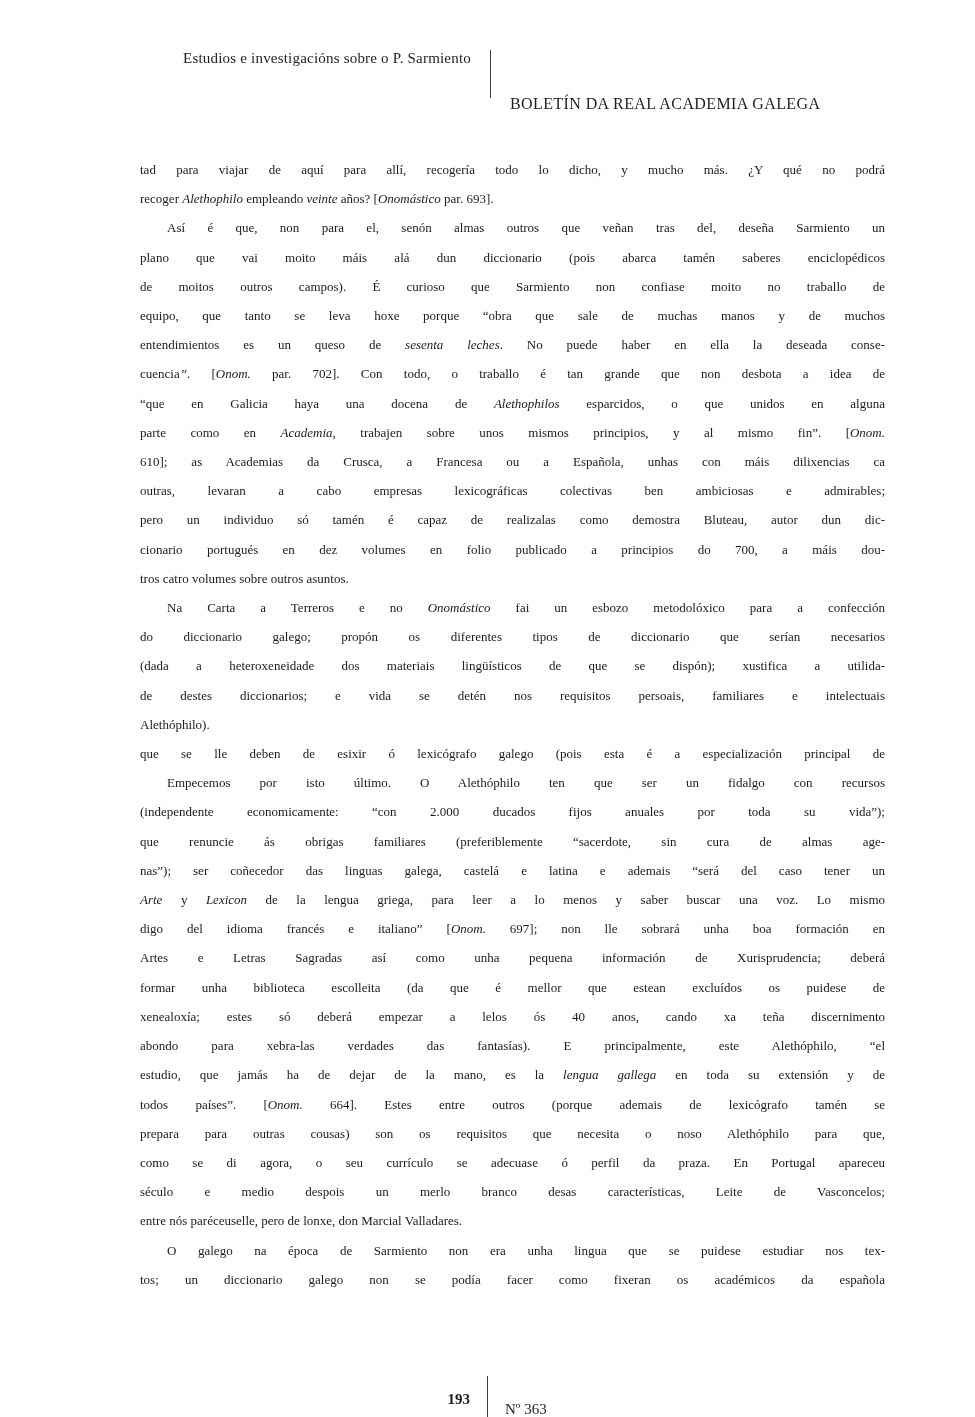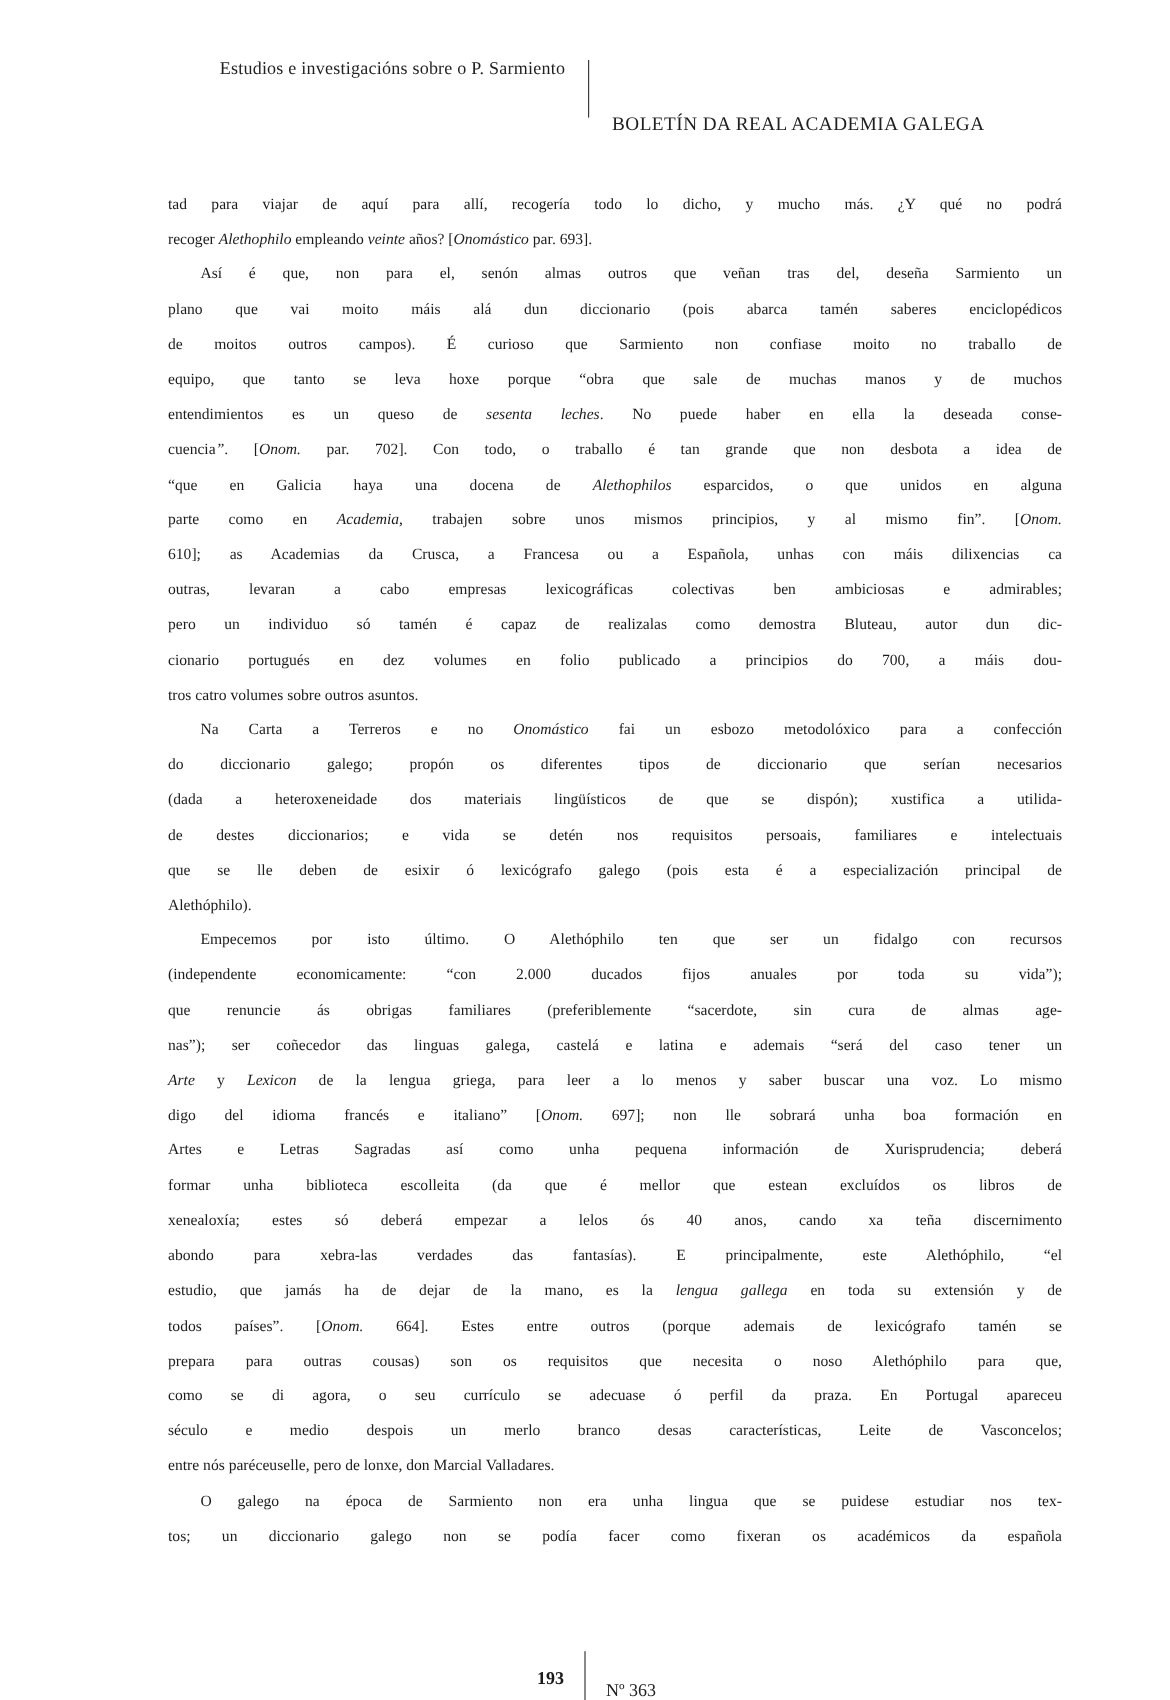--- a/index.html
+++ b/index.html
@@ -135,32 +135,32 @@
         <div class="line">outras, levaran a cabo empresas lexicográficas colectivas ben ambiciosas e admirables;</div>
         <div class="line">pero un individuo só tamén é capaz de realizalas como demostra Bluteau, autor dun dic-</div>
         <div class="line">cionario portugués en dez volumes en folio publicado a principios do 700, a máis dou-</div>
         <div class="line last">tros catro volumes sobre outros asuntos.</div>
       </div>
       <div class="para">
         <div class="line indent">Na Carta a Terreros e no <i>Onomástico</i> fai un esbozo metodolóxico para a confección</div>
         <div class="line">do diccionario galego; propón os diferentes tipos de diccionario que serían necesarios</div>
         <div class="line">(dada a heteroxeneidade dos materiais lingüísticos de que se dispón); xustifica a utilida-</div>
         <div class="line">de destes diccionarios; e vida se detén nos requisitos persoais, familiares e intelectuais</div>
+        <div class="line last">Alethóphilo).</div>
         <div class="line">que se lle deben de esixir ó lexicógrafo galego (pois esta é a especialización principal de</div>
-        <div class="line last">Alethóphilo).</div>
       </div>
       <div class="para">
         <div class="line indent">Empecemos por isto último. O Alethóphilo ten que ser un fidalgo con recursos</div>
         <div class="line">(independente economicamente: “con 2.000 ducados fijos anuales por toda su vida”);</div>
         <div class="line">que renuncie ás obrigas familiares (preferiblemente “sacerdote, sin cura de almas age-</div>
         <div class="line">nas”); ser coñecedor das linguas galega, castelá e latina e ademais “será del caso tener un</div>
         <div class="line"><i>Arte</i> y <i>Lexicon</i> de la lengua griega, para leer a lo menos y saber buscar una voz. Lo mismo</div>
         <div class="line">digo del idioma francés e italiano” [<i>Onom.</i> 697]; non lle sobrará unha boa formación en</div>
         <div class="line">Artes e Letras Sagradas así como unha pequena información de Xurisprudencia; deberá</div>
-        <div class="line">formar unha biblioteca escolleita (da que é mellor que estean excluídos os libros de</div>
+        <div class="line">formar unha biblioteca escolleita (da que é mellor que estean excluídos os puidese de</div>
         <div class="line">xenealoxía; estes só deberá empezar a lelos ós 40 anos, cando xa teña discernimento</div>
         <div class="line">abondo para xebra-las verdades das fantasías). E principalmente, este Alethóphilo, “el</div>
         <div class="line">estudio, que jamás ha de dejar de la mano, es la <i>lengua gallega</i> en toda su extensión y de</div>
         <div class="line">todos países”. [<i>Onom.</i> 664]. Estes entre outros (porque ademais de lexicógrafo tamén se</div>
         <div class="line">prepara para outras cousas) son os requisitos que necesita o noso Alethóphilo para que,</div>
         <div class="line">como se di agora, o seu currículo se adecuase ó perfil da praza. En Portugal apareceu</div>
         <div class="line">século e medio despois un merlo branco desas características, Leite de Vasconcelos;</div>
         <div class="line last">entre nós paréceuselle, pero de lonxe, don Marcial Valladares.</div>
       </div>
       <div class="para">

